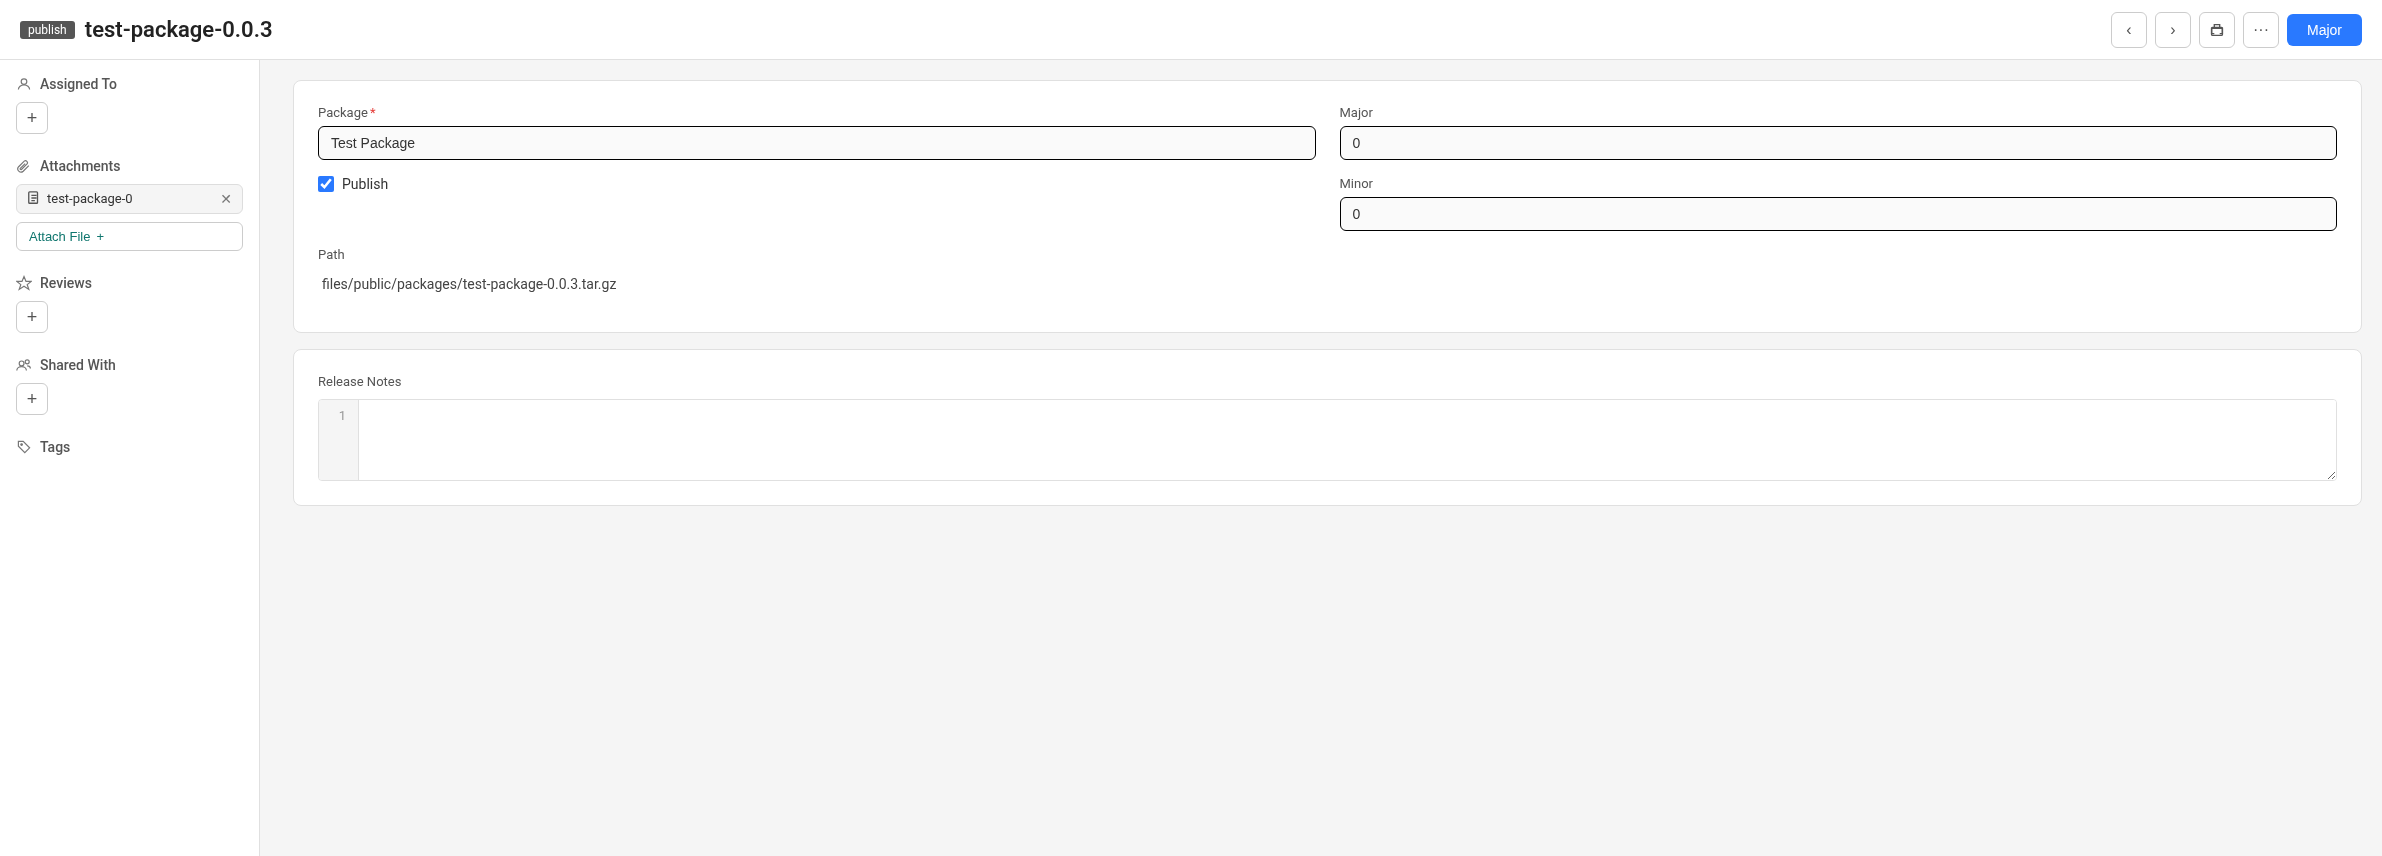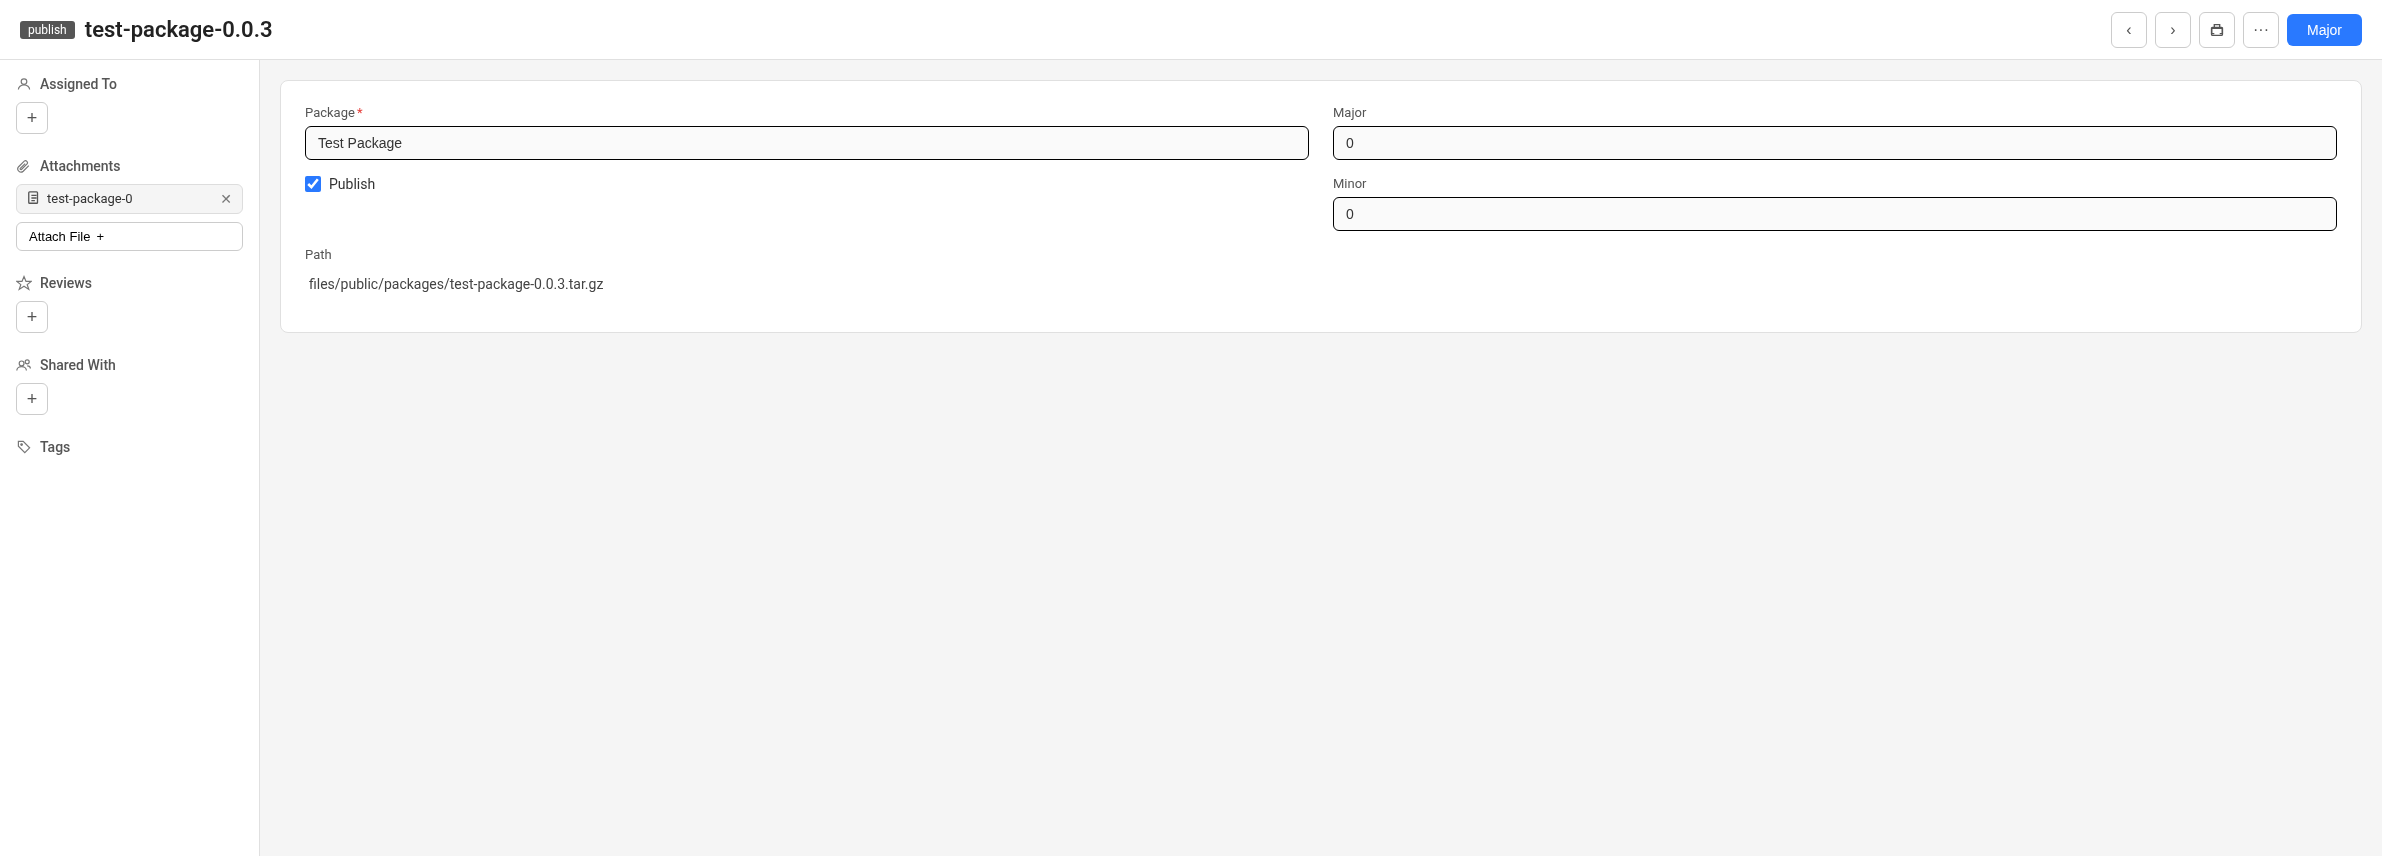--- a/index.html
+++ b/index.html
@@ -63,20 +63,21 @@
       padding: 8px 20px;
       font-size: 14px;
       font-weight: 500;
       cursor: pointer;
     }
 
     
     .main {
       display: flex;
       height: calc(100vh - 60px);
+      gap: 13px;
     }
 
     
     .sidebar {
       width: 260px;
       background: #fff;
       border-right: 1px solid #e0e0e0;
       padding: 16px;
       overflow-y: auto;
       flex-shrink: 0;
@@ -137,21 +138,21 @@
     .attach-file-btn {
       display: flex;
       align-items: center;
       gap: 6px;
       border: 1px solid #ccc;
       background: #fff;
       border-radius: 6px;
       padding: 6px 12px;
       cursor: pointer;
       font-size: 13px;
-      color: #000000;
+      color: #0f766e;
       width: 100%;
     }
 
     
     .content {
       flex: 1;
       overflow-y: auto;
       padding: 20px;
       display: flex;
       flex-direction: column;
@@ -383,15 +384,22 @@
 
         <div class="form-col">
           <div class="form-label">Path</div>
           <div class="path-text">files/public/packages/test-package-0.0.3.tar.gz</div>
         </div>
 
       </div>
 
     </div>
 
+    <div class="card">
+      <div class="release-notes-label">Release Notes</div>
+      <div class="line-numbers-area">
+        <div class="line-numbers">1</div>
+        <textarea class="notes-textarea" style=""></textarea>
+      </div>
+    </div>
 
   </div>
 </div>
 
 </body></html>

